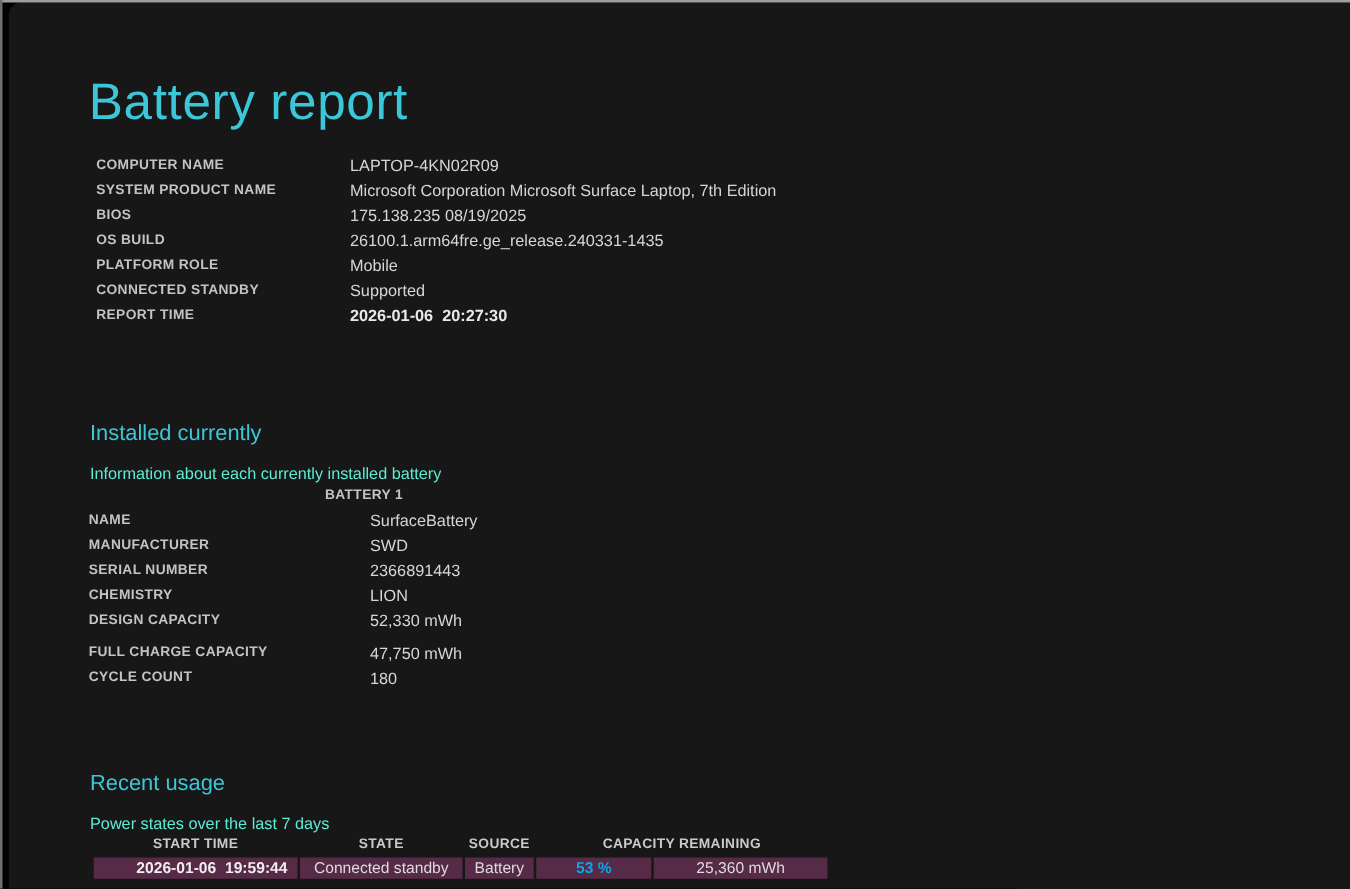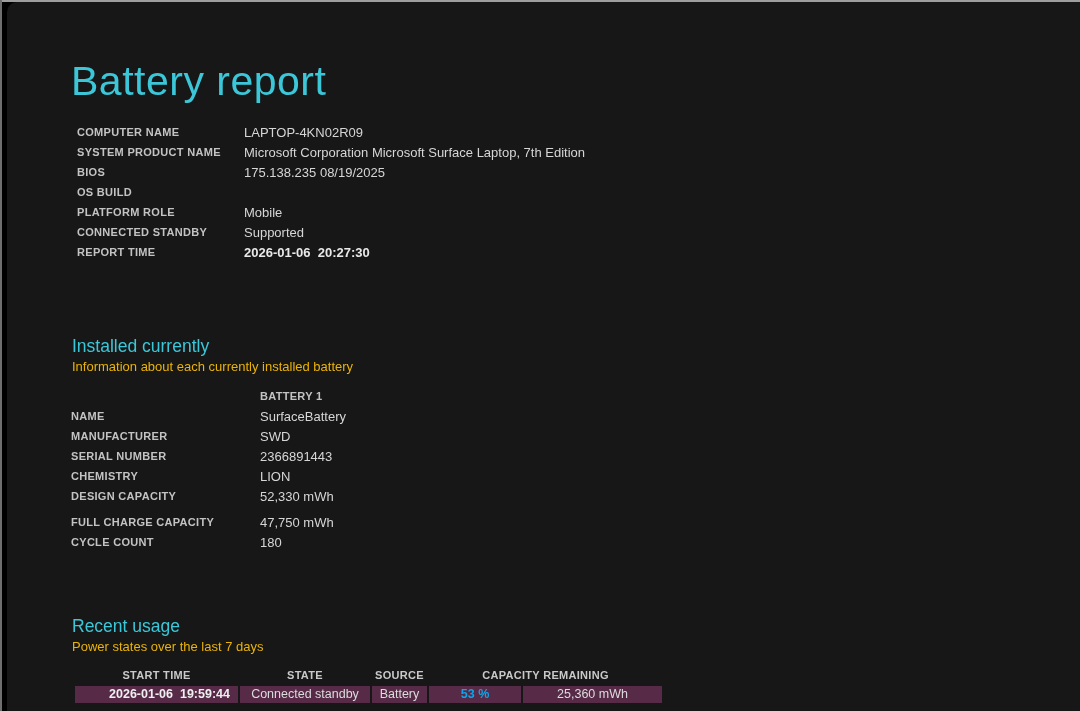--- a/index.html
+++ b/index.html
@@ -16,35 +16,35 @@
     background: #171717;
     border-top-left-radius: 10px;
   }
   .report-title {
     position: absolute; left: 64px; top: 56px;
     font-size: 41px; font-weight: 300; letter-spacing: 0.5px;
     color: var(--accent, #3cc7d9);
   }
   
   .sysinfo { position: absolute; left: 70px; top: 120px; }
-  .info-row { display: flex; align-items: center; height: 20px; }
+  .info-row { display: flex; align-items: center; height: 20px; gap: 36px; }
   .info-label {
     width: 167px; font-size: 11px; font-weight: bold; color: #c3c3c3;
     letter-spacing: 0.3px; flex: none;
   }
   .info-value { font-size: 13px; color: #d6d6d6; white-space: pre; }
   .info-value.bold { font-weight: bold; color: #e9e9e9; }
   
   .section-heading {
     position: absolute; left: 65px;
     font-size: 17.5px; font-weight: 400; color: var(--accent, #3cc7d9);
   }
   .section-subtitle {
     position: absolute; left: 65px;
-    font-size: 13px; color: #eab308;
+    font-size: 13px; color: #5eead4; margin-top: 12px;
   }
   .h-batteries { top: 334px; }
   .sub-batteries { top: 357px; }
   .h-usage { top: 614px; }
   .sub-usage { top: 637px; }
   
   .battery-block { position: absolute; left: 64px; top: 384px; }
   .battery-block .info-label { width: 189px; }
   .battery-col-header {
     height: 20px; display: flex; align-items: center;
@@ -93,20 +93,21 @@
     <div class="info-row">
       <span class="info-label">SYSTEM PRODUCT NAME</span>
       <span class="info-value">Microsoft Corporation Microsoft Surface Laptop, 7th Edition</span>
     </div>
     <div class="info-row">
       <span class="info-label">BIOS</span>
       <span class="info-value">175.138.235 08/19/2025</span>
     </div>
     <div class="info-row">
       <span class="info-label">OS BUILD</span>
+      <span class="info-value">26100.1.arm64fre.ge_release.240331-1435</span>
     </div>
     <div class="info-row">
       <span class="info-label">PLATFORM ROLE</span>
       <span class="info-value">Mobile</span>
     </div>
     <div class="info-row">
       <span class="info-label">CONNECTED STANDBY</span>
       <span class="info-value">Supported</span>
     </div>
     <div class="info-row">

